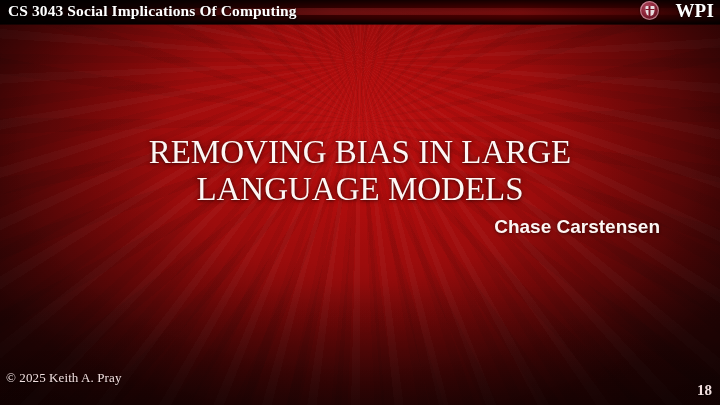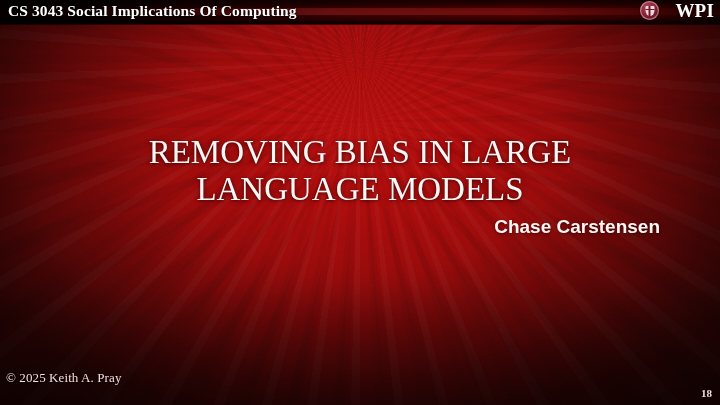--- a/index.html
+++ b/index.html
@@ -233,21 +233,21 @@
     color: #f2dede;
     text-shadow: 0 1px 1px rgba(0,0,0,0.8);
     letter-spacing: 0.1px;
   }
   .footer-right {
     position: absolute;
     right: 8px;
     bottom: 6px;
     font-family: "Liberation Serif", serif;
     font-weight: bold;
-    font-size: 11px;
+    font-size: 15px;
     color: #f2dede;
     text-shadow: 0 1px 1px rgba(0,0,0,0.8);
     text-align: center;
   }
 </style>
 </head>
 <body>
 
 <div class="slide">
 

